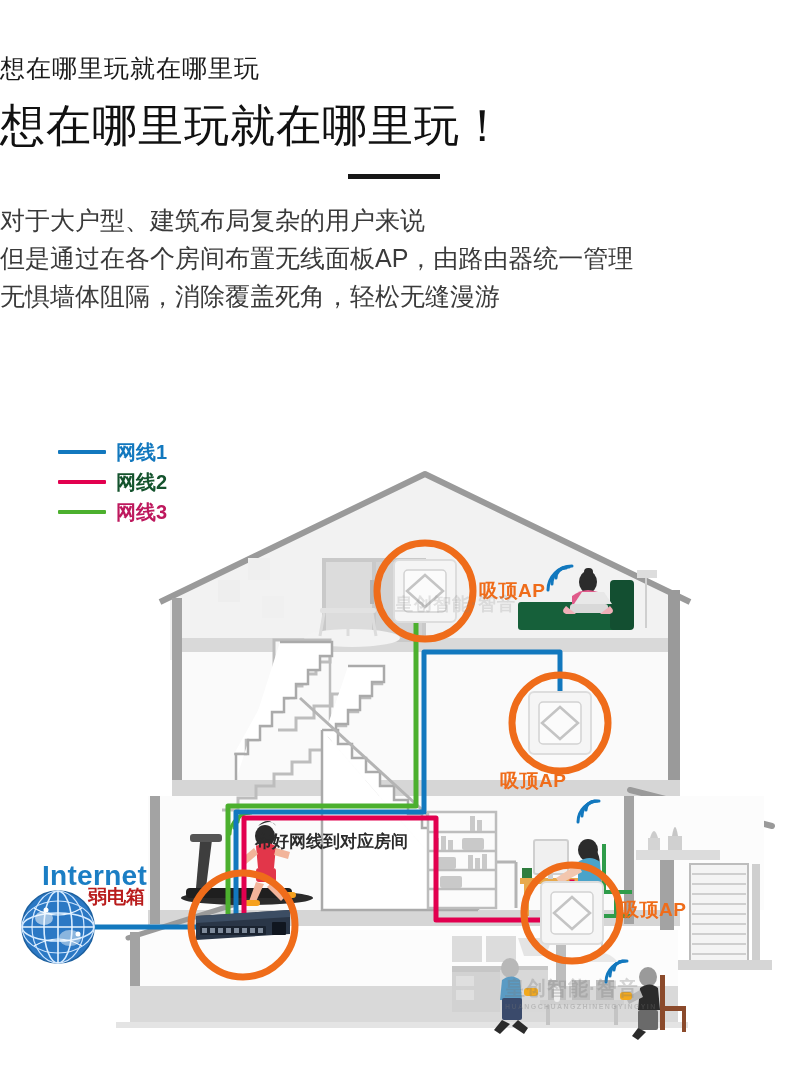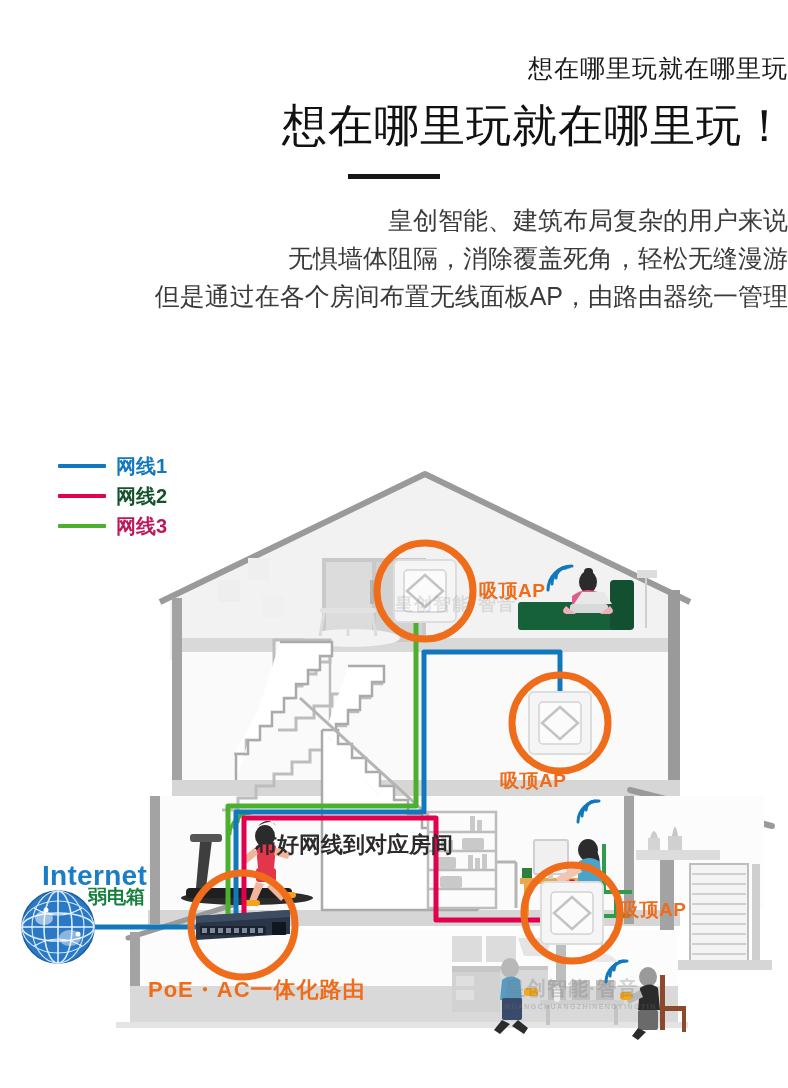--- a/index.html
+++ b/index.html
@@ -23,21 +23,21 @@
     height: 1088px;
     background: #ffffff;
   }
 
   
   .header {
     position: absolute;
     left: 0;
     top: 0;
     width: 788px;
-    text-align: right;
+    text-align: left;
   }
   .eyebrow {
     margin-top: 52px;
     font-size: 25px;
     line-height: 32px;
     letter-spacing: 1px;
     font-weight: 400;
     color: #1a1a1a;
   }
   .headline {
@@ -60,21 +60,21 @@
     line-height: 38px;
     color: #3a3a3a;
     font-weight: 400;
   }
   .paragraph .pline { display: block; white-space: nowrap; }
 
   
   .legend {
     position: absolute;
     left: 58px;
-    top: 451px;
+    top: 437px;
   }
   .legend-row {
     display: flex;
     align-items: center;
     height: 30px;
   }
   .legend-swatch {
     width: 48px;
     height: 4px;
     border-radius: 1px;
@@ -117,27 +117,27 @@
     font-weight: 700;
     color: #1b7ec4;
     letter-spacing: 0.3px;
   }
   .box-label {
     position: absolute;
     left: 88px;
     top: 884px;
     font-size: 19px;
     font-weight: 700;
-    color: #15803d;
+    color: #b91c1c;
   }
   .route-note {
     position: absolute;
     left: 255px;
     top: 830px;
-    font-size: 22px;
+    font-size: 17px;
     font-weight: 700;
     color: #2b2b2b;
     white-space: nowrap;
   }
   .poe-label {
     position: absolute;
     left: 148px;
     top: 975px;
     font-size: 22px;
     font-weight: 700;
@@ -178,23 +178,23 @@
 </head>
 <body>
 
 <div class="page">
 
   <div class="header">
     <div class="eyebrow">想在哪里玩就在哪里玩</div>
     <div class="headline">想在哪里玩就在哪里玩！</div>
     <div class="divider"></div>
     <div class="paragraph">
-      <span class="pline">皇创智能、建筑布局复杂的用户来说</span>
+      <span class="pline">对于大户型、建筑布局复杂的用户来说</span>
+      <span class="pline">但是通过在各个房间布置无线面板AP，由路由器统一管理</span>
       <span class="pline">无惧墙体阻隔，消除覆盖死角，轻松无缝漫游</span>
-      <span class="pline">但是通过在各个房间布置无线面板AP，由路由器统一管理</span>
     </div>
   </div>
 
   <div class="legend">
     <div class="legend-row">
       <span class="legend-swatch" style="background:#1278be"></span>
       <span class="legend-label" style="color:#1278be">网线1</span>
     </div>
     <div class="legend-row">
       <span class="legend-swatch" style="background:#e2004f"></span>
@@ -546,21 +546,20 @@
     </svg>
   </div>
 
   <div class="ap-label top">吸顶AP</div>
   <div class="ap-label mid">吸顶AP</div>
   <div class="ap-label bot">吸顶AP</div>
 
   <div class="internet-label">Internet</div>
   <div class="box-label">弱电箱</div>
   <div class="route-note">布好网线到对应房间</div>
-  <div class="poe-label">PoE・AC一体化路由</div>
 
   <div class="watermark-mid">皇创智能·智音</div>
   <div class="watermark">
     <span>皇创智能·智音</span>
     <span class="sub">HUANGCHUANGZHINENGYINGYIN</span>
   </div>
 
 </div>
 
 </body></html>

